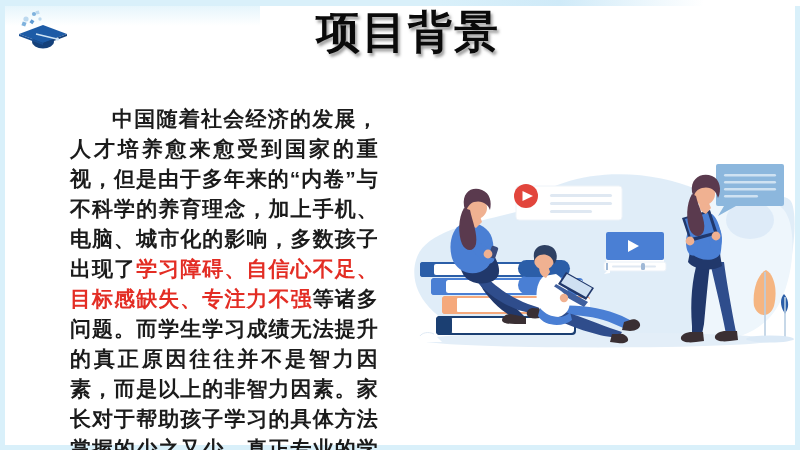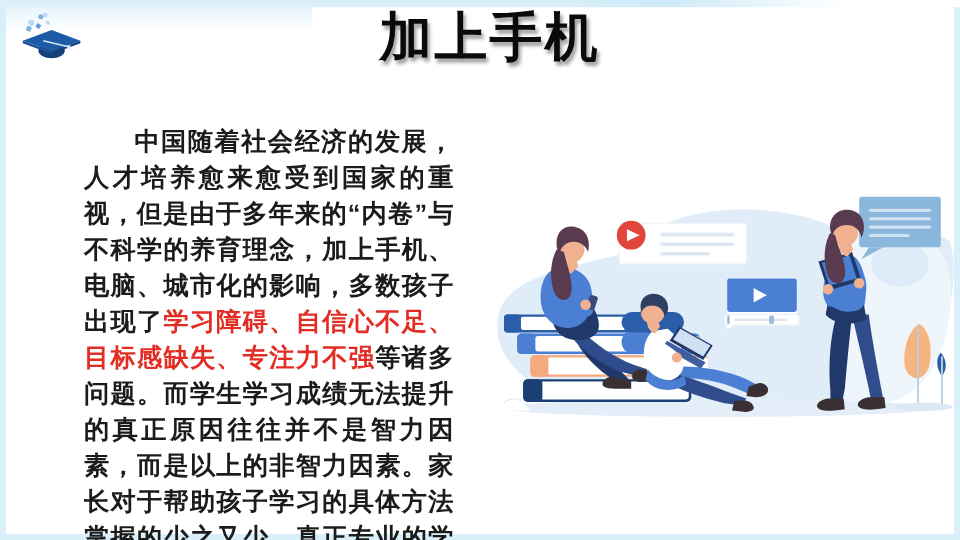--- a/index.html
+++ b/index.html
@@ -111,21 +111,21 @@
       <rect x="18" y="12" width="3.6" height="3.6" fill="#5f9ad3" transform="rotate(35 20 14)"></rect>
       <ellipse cx="31" cy="34" rx="11" ry="6.5" fill="#15417a"></ellipse>
       <path d="M31 17 L55 26 L31 35 L7 26 Z" fill="#1d5ba6"></path>
       <path d="M31 35 L55 26 L55 28 L31 37 Z" fill="#15417a"></path>
       <path d="M31 35 L7 26 L7 28 L31 37 Z" fill="#1a4f93"></path>
       <path d="M24 26 L45 31" stroke="#cfe4f5" stroke-width="1.3" fill="none"></path>
       <circle cx="45.4" cy="31.2" r="1.6" fill="#cfe4f5"></circle>
     </g>
   </svg>
 
-  <div class="title">加上手机</div>
+  <div class="title">项目背景</div>
 
   <div class="body-copy"><span>中国随着社会经济的发展，人才培养愈来愈受到国家的重视，但是由于多年来的“内卷”与不科学的养育理念，加上手机、电脑、城市化的影响，多数孩子出现了</span><span class="hl">学习障碍、自信心不足、目标感缺失、专注力不强</span><span>等诸多问题。而学生学习成绩无法提升的真正原因往往并不是智力因素，而是以上的非智力因素。家长对于帮助孩子学习的具体方法掌握的少之又少，真正专业的学习力指导师目前却少之又少，学习力指导师将成为未来三十年的黄金职业。</span></div>
 
   <svg class="illus" viewBox="0 0 400 222">
     <defs>
       <clipPath id="clipAll">
           <rect x="0" y="0" width="400" height="222"></rect>
         </clipPath>
     </defs>
     <g clip-path="url(#clipAll)">

